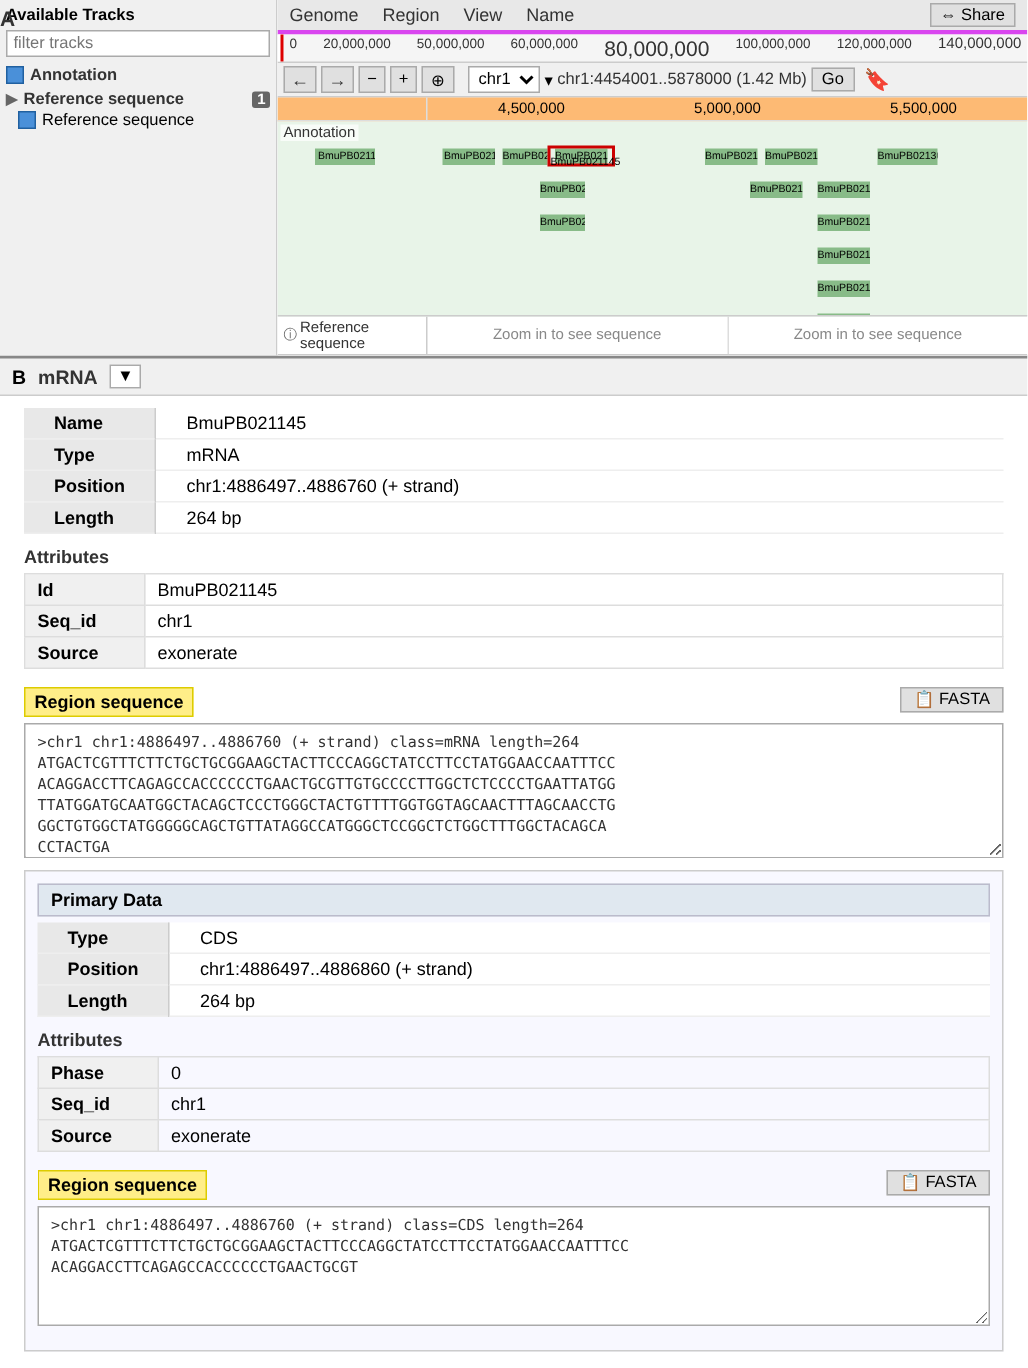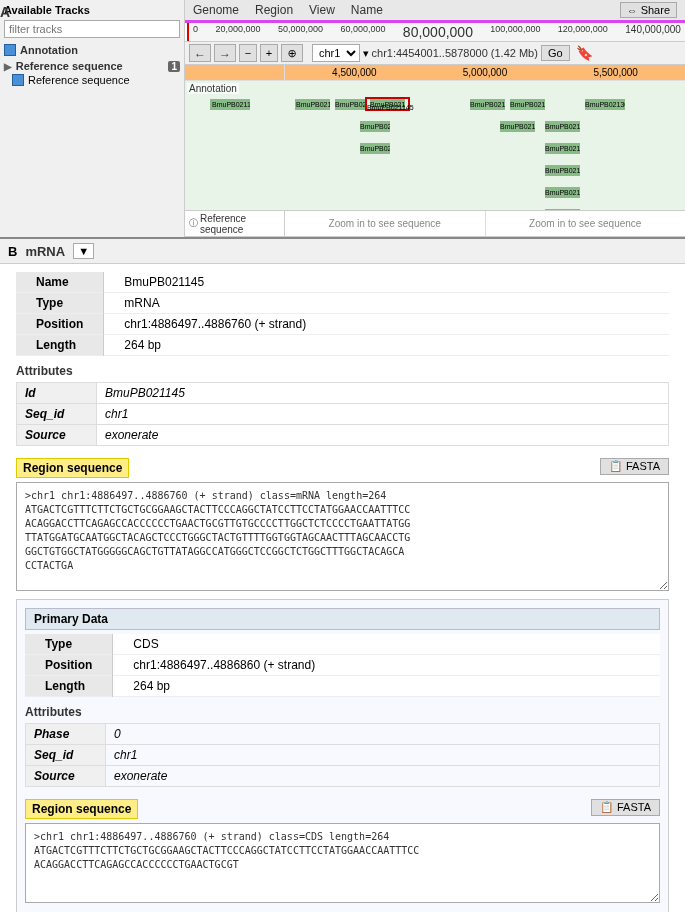--- a/index.html
+++ b/index.html
@@ -232,21 +232,20 @@
     .section-header {
       font-weight: bold;
       font-size: 12px;
       margin: 8px 0 4px 0;
       color: #333;
     }
     .attr-table {
       width: 100%;
       border-collapse: collapse;
       margin-bottom: 4px;
-      font-style: italic;
     }
     .attr-table td {
       padding: 3px 8px;
       font-size: 12px;
       border: 1px solid #ddd;
     }
     .attr-table td:first-child {
       font-weight: bold;
       background: #f0f0f0;
       width: 80px;
@@ -525,21 +524,21 @@
     </tbody>
       </table>
 
     <div style="margin: 6px 0 2px 0; display:flex; align-items:center; justify-content:space-between;">
       <span class="region-seq-header">Region sequence</span>
       <button style="background:#e0e0e0; border:1px solid #aaa; padding:1px 8px; font-size:11px; cursor:pointer; display:flex; align-items:center; gap:3px;">
         <span>📋</span>
         <span>FASTA</span>
       </button>
     </div>
-    <div class="sequence-box" style="height:109px;">&gt;chr1 chr1:4886497..4886760 (+ strand) class=mRNA length=264
+    <div class="sequence-box" style="height:90px;">&gt;chr1 chr1:4886497..4886760 (+ strand) class=mRNA length=264
 ATGACTCGTTTCTTCTGCTGCGGAAGCTACTTCCCAGGCTATCCTTCCTATGGAACCAATTTCC
 ACAGGACCTTCAGAGCCACCCCCCTGAACTGCGTTGTGCCCCTTGGCTCTCCCCTGAATTATGG
 TTATGGATGCAATGGCTACAGCTCCCTGGGCTACTGTTTTGGTGGTAGCAACTTTAGCAACCTG
 GGCTGTGGCTATGGGGGCAGCTGTTATAGGCCATGGGCTCCGGCTCTGGCTTTGGCTACAGCA
 CCTACTGA</div>
 
 
     <div class="subfeature-block">
       <div class="primary-data-header">Primary Data</div>
       <table class="detail-table">

